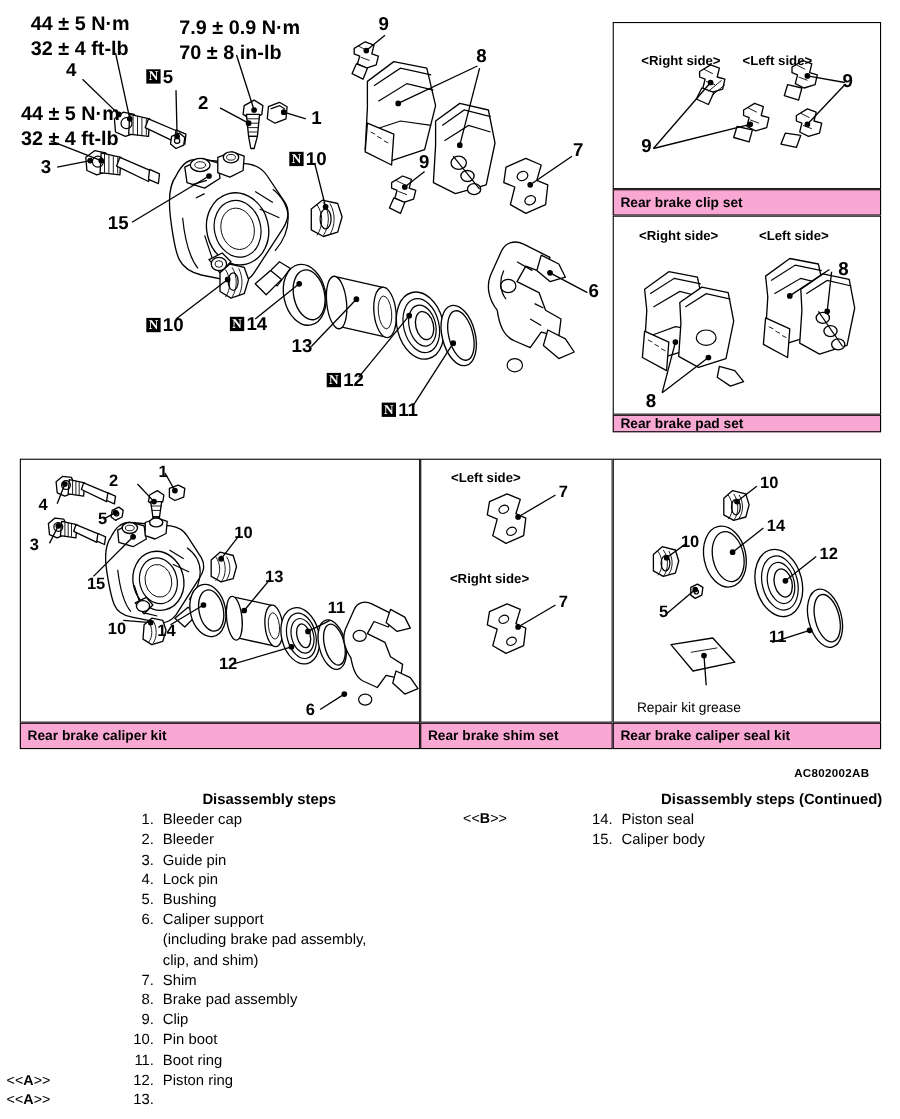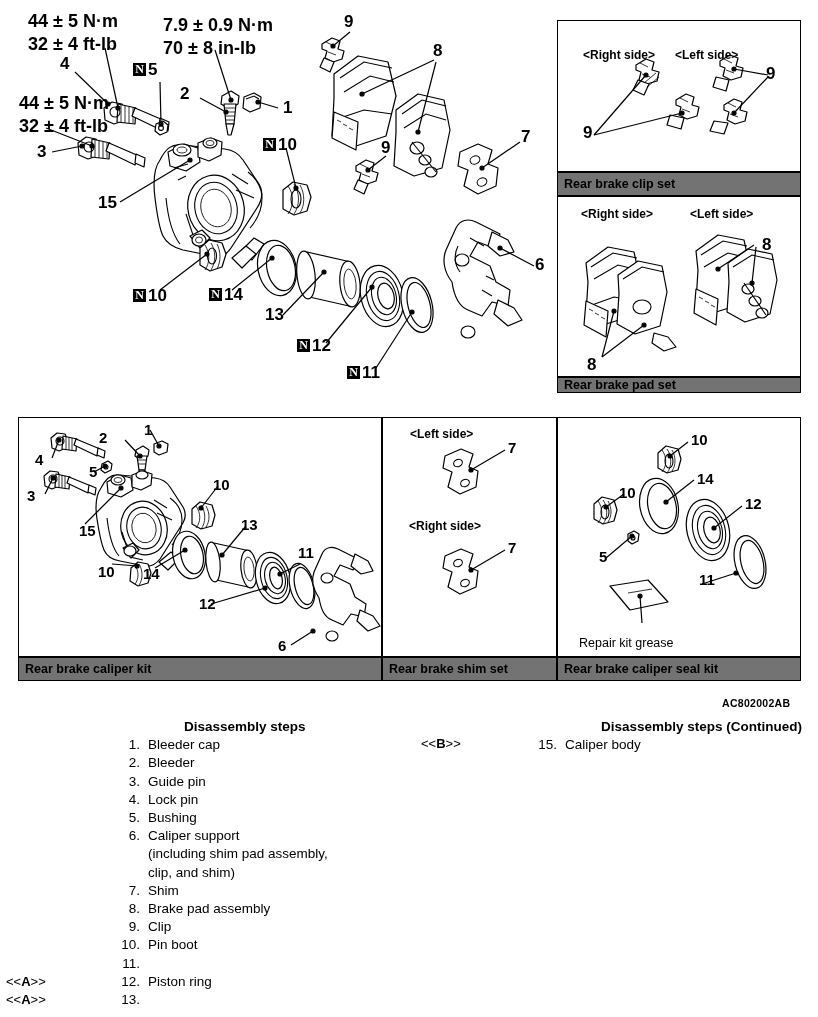--- a/index.html
+++ b/index.html
@@ -1,20 +1,20 @@
 <!DOCTYPE html>
 <html><head>
 <meta charset="utf-8">
 <style>
   html,body{margin:0;padding:0;background:#fff;}
   body{width:818px;height:1017px;position:relative;overflow:hidden;
        font-family:"Liberation Sans","DejaVu Sans",sans-serif;color:#000;}
   .abs{position:absolute;}
   .panel{position:absolute;border:1.5px solid #000;box-sizing:border-box;background:#fff;}
-  .caption{position:absolute;border:1.5px solid #000;box-sizing:border-box;background:#737373;
+  .caption{position:absolute;border:1.5px solid #000;box-sizing:border-box;background:#f9a8d4;
            font-weight:bold;font-size:12.5px;display:flex;align-items:center;padding-left:6px;}
   .sidelbl{position:absolute;font-weight:bold;font-size:12px;white-space:nowrap;}
   .num{position:absolute;font-weight:bold;font-size:17px;line-height:1;white-space:nowrap;}
   .num.small{font-size:15px;}
   .torque{position:absolute;font-weight:bold;font-size:18px;line-height:1.25;white-space:nowrap;}
   .nbadge{display:inline-block;background:#000;color:#fff;font-weight:bold;
           font-size:12px;line-height:13px;width:13px;height:13px;text-align:center;
           vertical-align:2px;margin-right:2px;font-family:"Liberation Serif",serif;}
   .drawcode{position:absolute;font-weight:bold;font-size:10.5px;letter-spacing:.3px;}
   
@@ -631,21 +631,21 @@
   <div class="srow">
       <div class="n">5.</div>
       <div class="t">Bushing</div>
     </div>
   <div class="srow">
       <div class="n">6.</div>
       <div class="t">Caliper support</div>
     </div>
   <div class="srow">
       <div class="n"></div>
-      <div class="t"> (including shim pad assembly,</div>
+      <div class="t"> (including brake pad assembly,</div>
     </div>
   <div class="srow">
       <div class="n"></div>
       <div class="t">clip, and shim)</div>
     </div>
   <div class="srow">
       <div class="n">7.</div>
       <div class="t">Shim</div>
     </div>
   <div class="srow">
@@ -655,20 +655,21 @@
   <div class="srow">
       <div class="n">9.</div>
       <div class="t">Clip</div>
     </div>
   <div class="srow">
       <div class="n">10.</div>
       <div class="t">Pin boot</div>
     </div>
   <div class="srow">
       <div class="n">11.</div>
+      <div class="t">Boot ring</div>
     </div>
   <div class="srow">
       <div class="n">12.</div>
       <div class="t">Piston ring</div>
     </div>
   <div class="srow">
       <div class="n">13.</div>
     </div>
 </div>
 
@@ -676,16 +677,20 @@
 <div class="marker" style="left:6px;top:991px;">&lt;&lt;<b>A</b>&gt;&gt;</div>
 
 <div class="marker" style="left:421px;top:735px;">&lt;&lt;<b>B</b>&gt;&gt;</div>
 
 <div class="steps" style="left:527px;top:718px;width:290px;">
   <div class="srow">
     <div class="n"></div>
       <div class="t hd">Disassembly steps (Continued)</div>
   </div>
   <div class="srow">
+      <div class="n">14.</div>
+      <div class="t">Piston seal</div>
+    </div>
+  <div class="srow">
       <div class="n">15.</div>
       <div class="t">Caliper body</div>
     </div>
 </div>
 
 </body></html>

